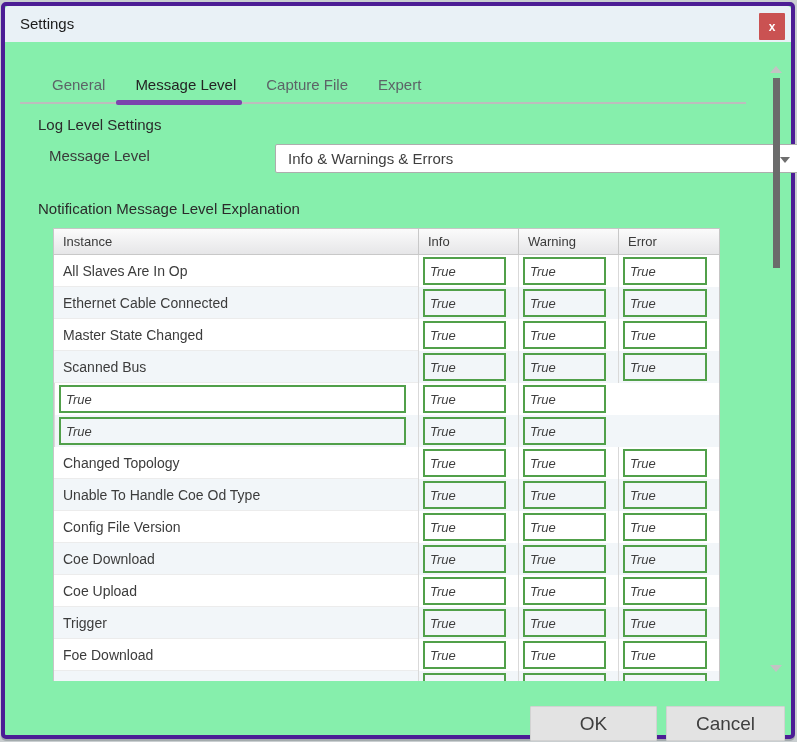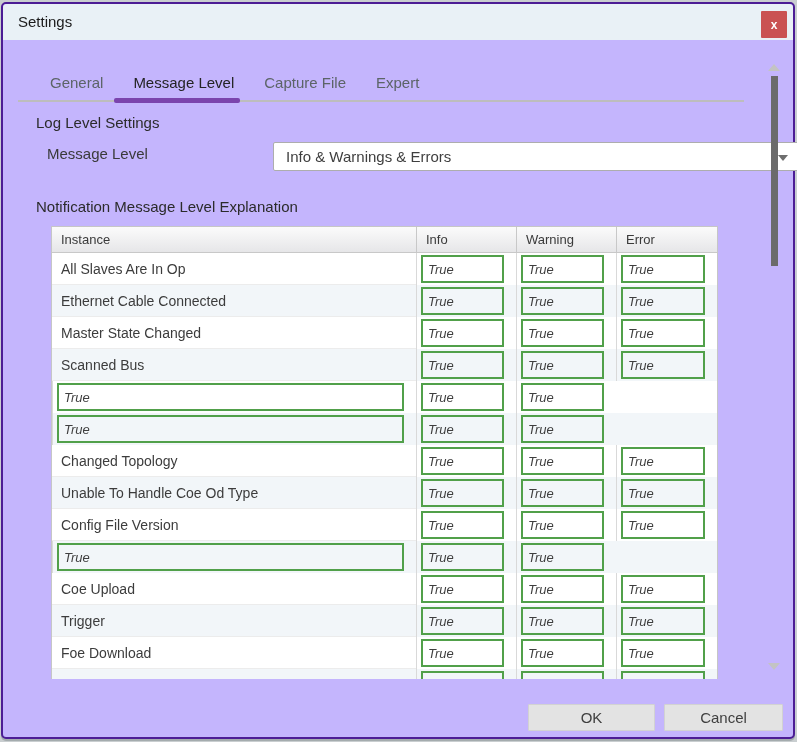--- a/index.html
+++ b/index.html
@@ -5,22 +5,22 @@
   * { margin:0; padding:0; box-sizing:border-box; }
   html,body { width:797px; height:742px; }
   body {
     font-family:"Liberation Sans", sans-serif;
     background:#c9ced0;
     position:relative;
     overflow:hidden;
   }
   .dialog {
     position:absolute; left:1px; top:2px; width:794px; height:737px;
-    background:#c4b5fd;
-    border:2px solid #4c1d95;
+    background:#86efac;
+    border:4px solid #4c1d95;
     border-radius:5px;
     box-shadow:0 2px 0 rgba(120,130,132,0.45);
   }
   
   .titlebar {
     position:absolute; left:0; top:0; right:0; height:36px;
     background:#e9f1f6;
     border-radius:4px 4px 0 0;
   }
   .title {
@@ -124,23 +124,23 @@
     background:#6b6b6b;
   }
   .scroll-down {
     position:absolute; left:765px; top:659px;
     width:0; height:0;
     border-left:6px solid transparent; border-right:6px solid transparent;
     border-top:7px solid #c3c3c3;
   }
   
   .btn {
-    position:absolute; top:700px; height:27px;
+    position:absolute; top:700px; height:35px;
     background:#e3e3e3; border:1px solid #d2d2d2;
-    font-size:15px; color:#3f3f3f;
+    font-size:19px; color:#3f3f3f;
     display:flex; align-items:center; justify-content:center;
     border-radius:1px; cursor:default;
   }
   #btn-ok { left:525px; width:127px; }
   #btn-cancel { left:661px; width:119px; }
 </style>
 </head>
 <body>
 
 <div class="dialog">
@@ -278,20 +278,21 @@
       <div class="true-box">True</div>
     </div>
     <div class="td-val">
       <div class="true-box">True</div>
     </div>
     <div class="td-val">
       <div class="true-box">True</div>
     </div>
   </div>
         <div class="trow alt">
+    <div class="td-instance">Coe Download</div>
     <div class="td-val">
       <div class="true-box">True</div>
     </div>
     <div class="td-val">
       <div class="true-box">True</div>
     </div>
     <div class="td-val">
       <div class="true-box">True</div>
     </div>
   </div>

